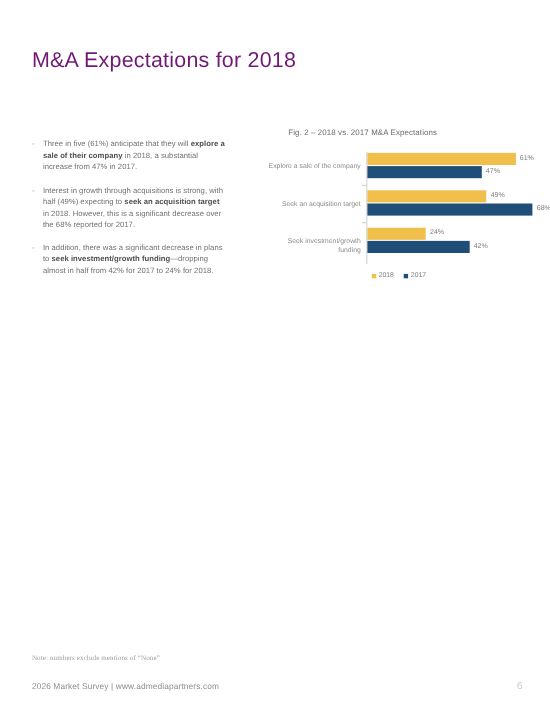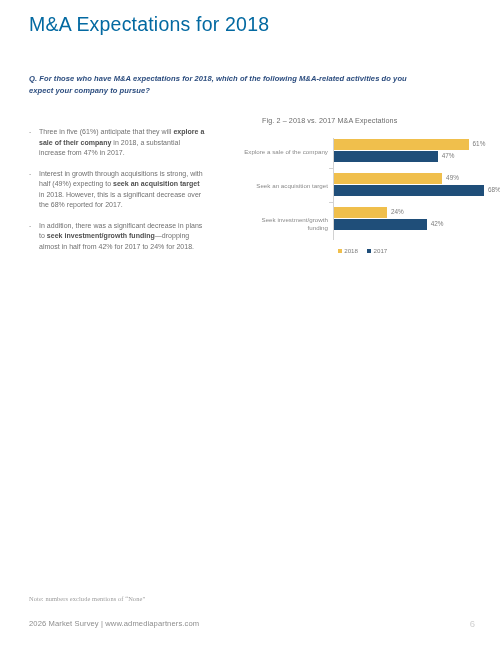--- a/index.html
+++ b/index.html
@@ -18,25 +18,25 @@
   .page {
     position: absolute;
     inset: 0;
     background: #ffffff;
   }
 
   
   .page-title {
     position: absolute;
     left: 29px;
-    top: 13px;
+    top: 44px;
     font-size: 19.5px;
     font-weight: 400;
     letter-spacing: 0.2px;
-    color: #0369a1;
+    color: #701a75;
     white-space: nowrap;
   }
 
   
   .question {
     position: absolute;
     left: 29px;
     top: 73px;
     width: 400px;
     font-size: 7.6px;
@@ -203,21 +203,20 @@
     color: #cfcfcf;
   }
 </style>
 </head>
 <body>
 
 <div class="page">
 
   <div class="page-title">M&amp;A Expectations for 2018</div>
 
-  <div class="question">Q. For those who have M&amp;A expectations for 2018, which of the following M&amp;A-related activities do you expect your company to pursue?</div>
 
   <div class="bullets" id="bullets-root">
       <div class="bullet-row">
         <div class="bullet-mark">-</div>
         <div class="bullet-text"><span>Three in five (61%) anticipate that they will </span><b>explore a sale of their company</b><span> in 2018, a substantial increase from 47% in 2017.</span></div>
       </div>
       <div class="bullet-row">
         <div class="bullet-mark">-</div>
         <div class="bullet-text"><span>Interest in growth through acquisitions is strong, with half (49%) expecting to </span><b>seek an acquisition target</b><span> in 2018. However, this is a significant decrease over the 68% reported for 2017.</span></div>
       </div>

